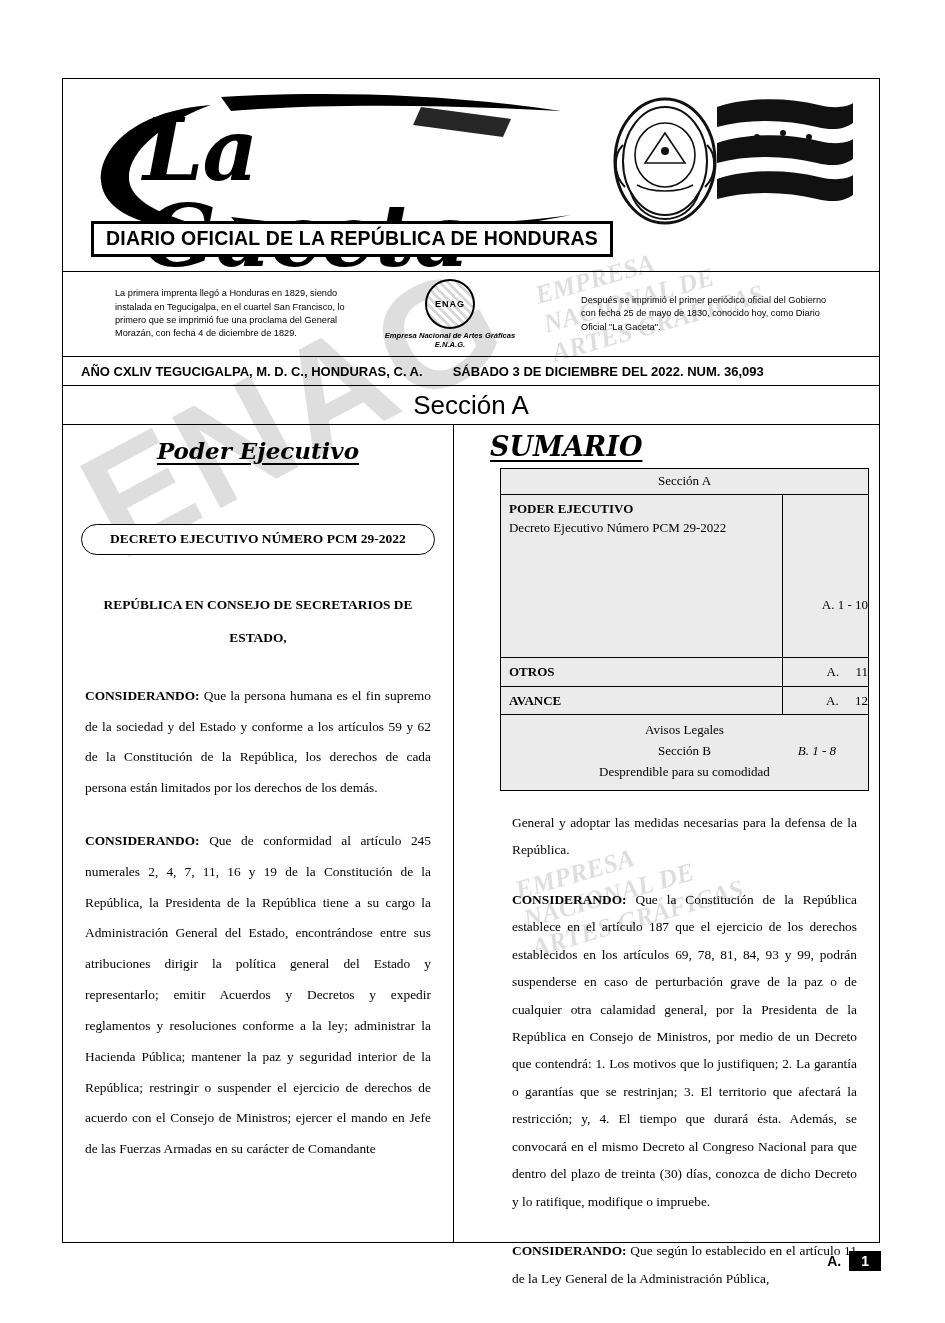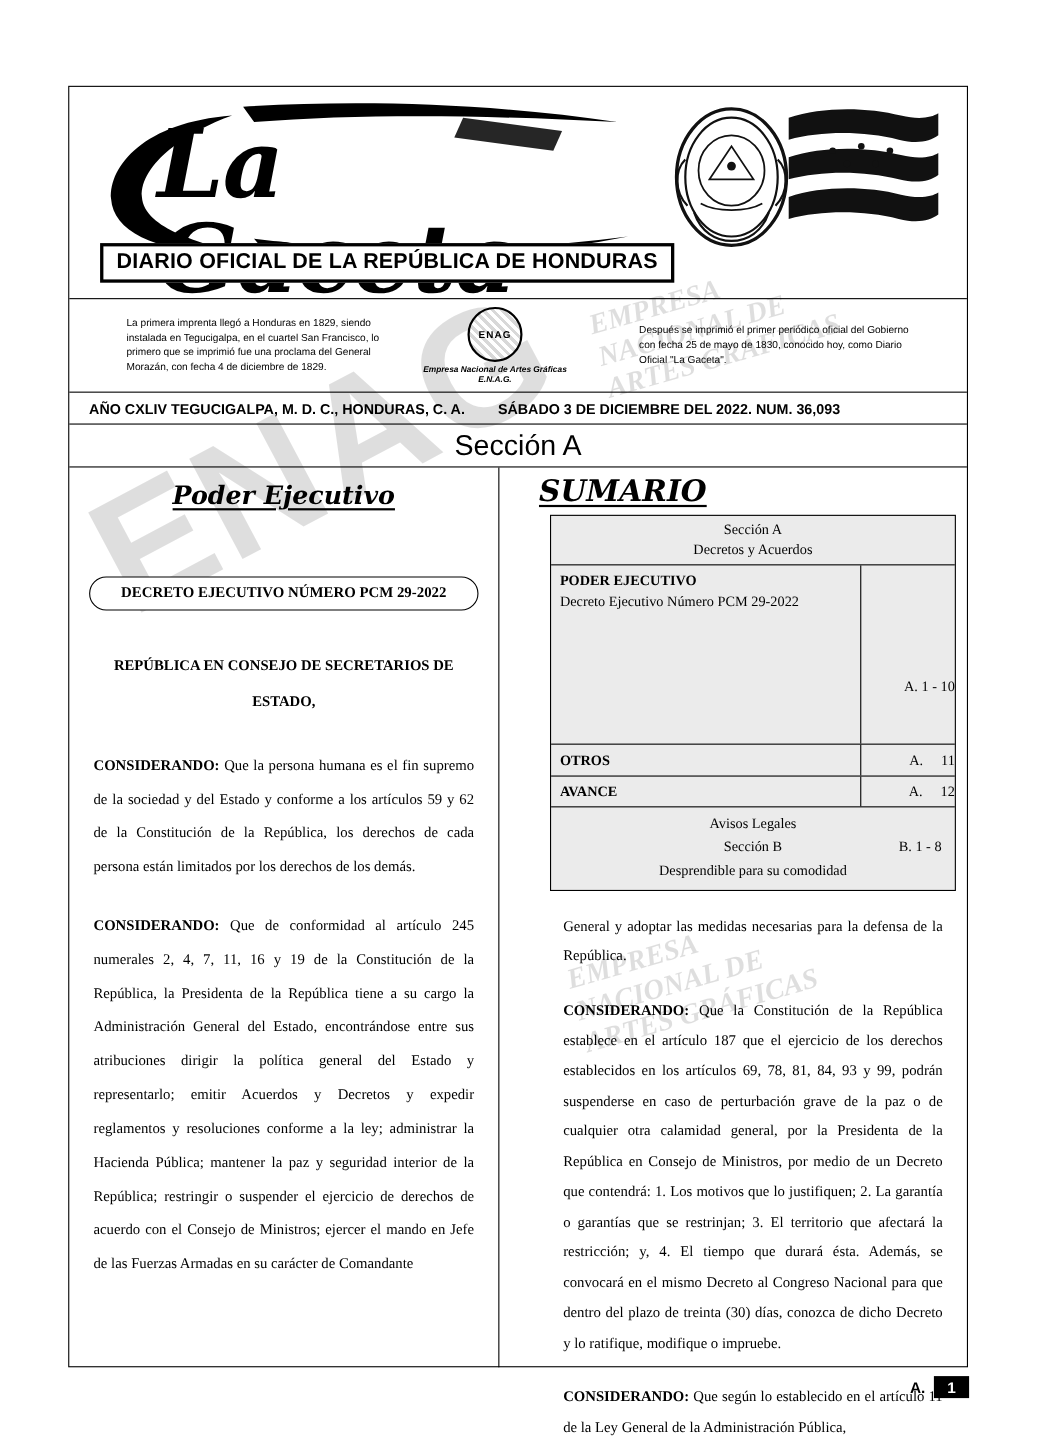--- a/index.html
+++ b/index.html
@@ -286,22 +286,23 @@
   .sum-bold { font-weight: bold; }
   .sum-tall { min-height: 48px; }
   .sum-block-b {
     text-align: center;
     padding: 5px 0 7px 0;
     line-height: 1.6;
     position: relative;
   }
   .sum-b-pages {
     position: absolute;
-    right: 12px;
+    right: 32px;
     top: 26px;
+    font-style: italic;
   }
 
   
   .footer {
     position: absolute;
     right: 64px;
     bottom: 52px;
     display: flex;
     align-items: center;
     font-family: "Liberation Sans", sans-serif;
@@ -411,21 +412,20 @@
         </div>
       </div>
 
       <div class="col-right">
         <div class="sumario-title">SUMARIO</div>
 
         <div class="sumario-box">
           <div class="sum-row">
             <div class="sum-center">
               <div>Sección A</div>
-              <div>Decretos y Acuerdos</div>
             </div>
           </div>
 
           <div class="sum-row sum-tall">
             <div class="sum-left">
               <div class="sum-bold">PODER EJECUTIVO</div>
               <div>Decreto Ejecutivo Número PCM 29-2022</div>
             </div>
             <div class="sum-right">
               <div style="height:18px"></div>

